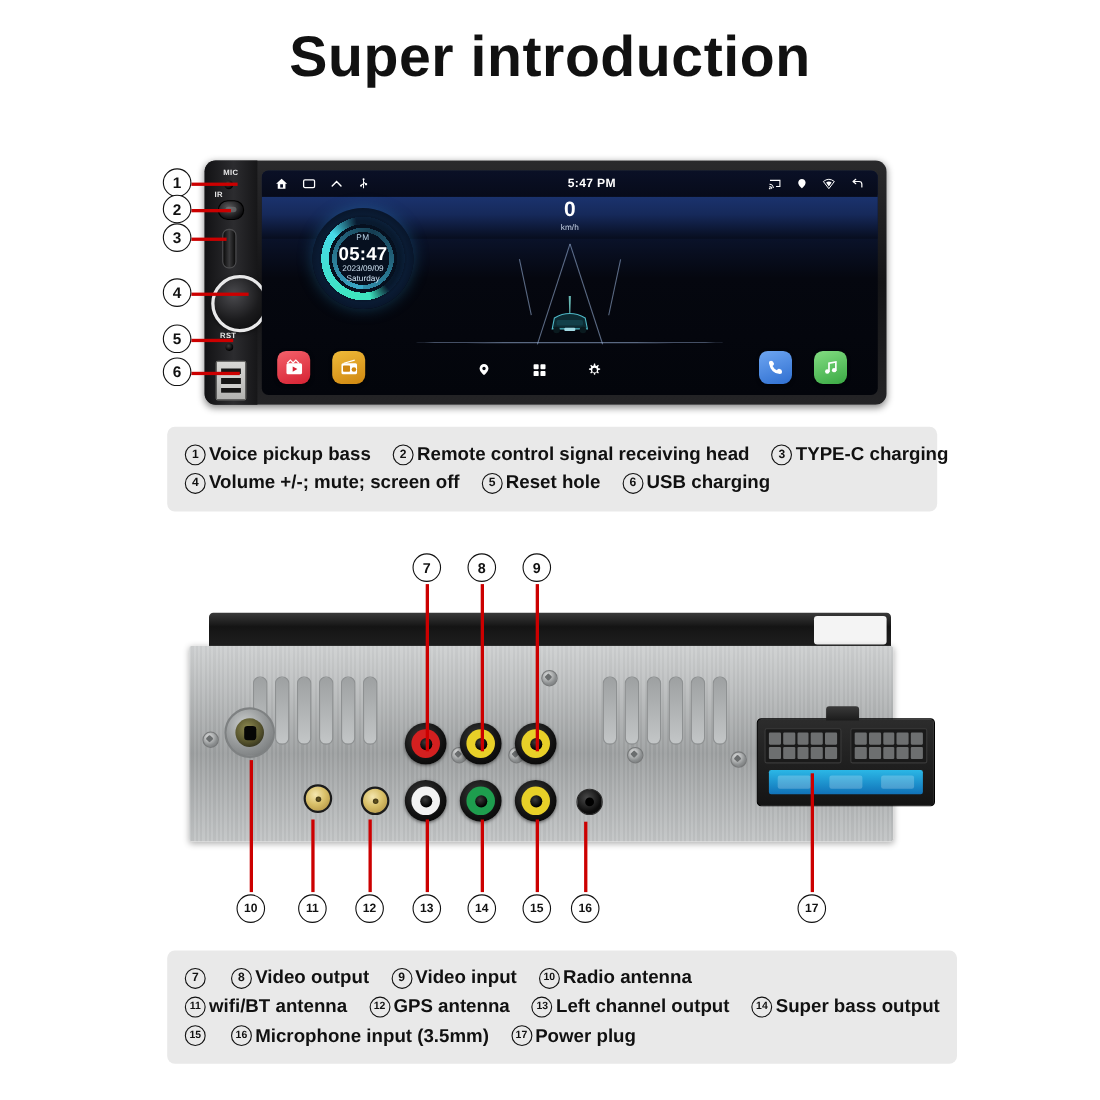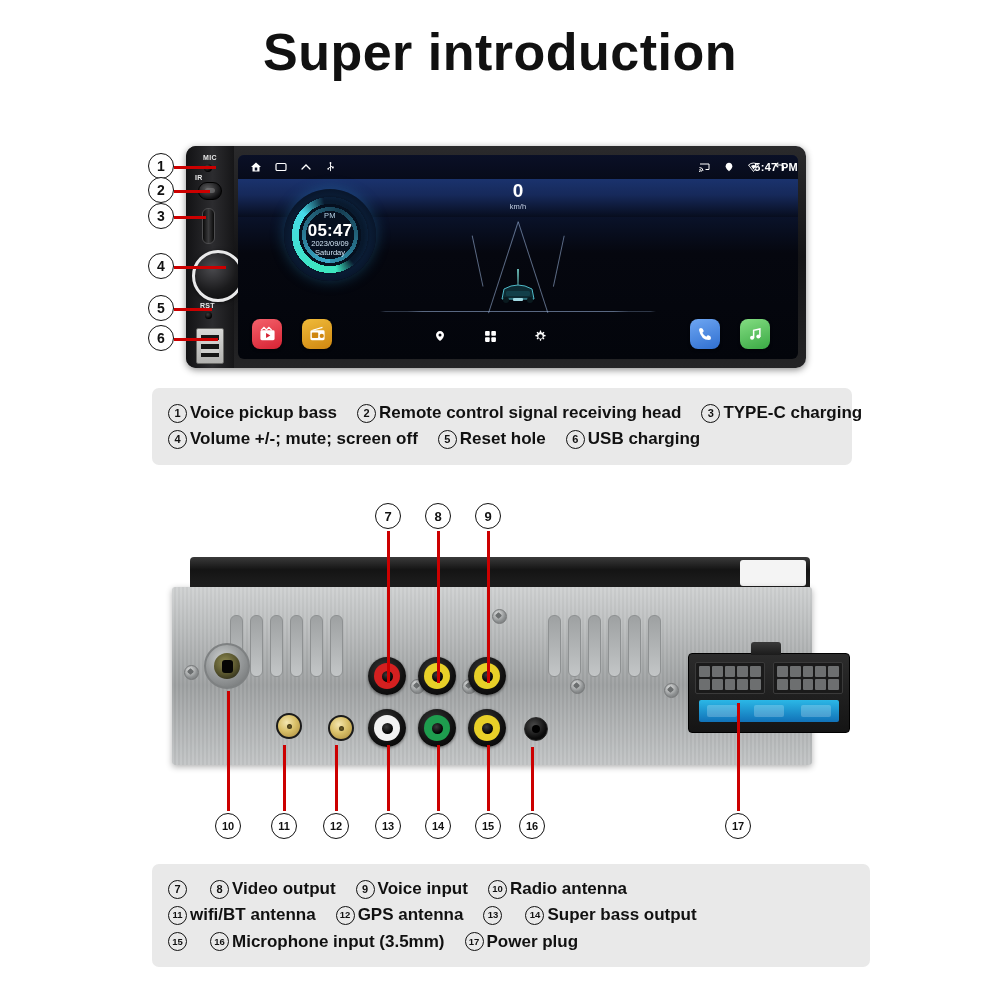--- a/index.html
+++ b/index.html
@@ -101,23 +101,24 @@
     background:linear-gradient(180deg,#1b3470 0%,#16295a 45%,#070d1e 100%);
   }
   #statusbar{
     position:absolute;left:0;top:0;width:100%;height:24px;
     background:linear-gradient(180deg,#0a1026,#070b1a);
     display:flex;align-items:center;
   }
   #sb-left{display:flex;gap:13px;align-items:center;margin-left:12px;}
   #sb-right{display:flex;gap:13px;align-items:center;margin-left:auto;margin-right:12px;}
   #sb-time{
-    position:absolute;left:0;width:100%;text-align:right;
+    position:absolute;left:0;width:100%;text-align:center;
     color:#fff;font-size:11px;font-weight:bold;letter-spacing:.3px;
     pointer-events:none;
+    padding-left:20px;
   }
   .sbi{color:#fff;display:inline-flex;align-items:center;}
 
   
   #road{position:absolute;left:50%;top:60px;transform:translateX(-50%);width:300px;height:120px;}
   .roadline{position:absolute;background:rgba(160,185,225,.55);height:1.4px;transform-origin:left center;}
   #car-ico{
     position:absolute;left:50%;top:52px;transform:translateX(-50%);
     width:48px;height:38px;
   }
@@ -666,38 +667,39 @@
   <div class="legend-row">
     <span class="lg-item">
       <span class="lg-num">7</span>
     </span>
     <span class="lg-item">
       <span class="lg-num">8</span>
       <span>Video output</span>
     </span>
     <span class="lg-item">
       <span class="lg-num">9</span>
-      <span>Voice input</span>
+      <span>Video input</span>
     </span>
     <span class="lg-item">
       <span class="lg-num wide">10</span>
       <span>Radio antenna</span>
     </span>
   </div>
   <div class="legend-row">
     <span class="lg-item">
       <span class="lg-num wide">11</span>
       <span>wifi/BT antenna</span>
     </span>
     <span class="lg-item">
       <span class="lg-num wide">12</span>
       <span>GPS antenna</span>
     </span>
     <span class="lg-item">
       <span class="lg-num wide">13</span>
+      <span>Left channel output</span>
     </span>
     <span class="lg-item">
       <span class="lg-num wide">14</span>
       <span>Super bass output</span>
     </span>
   </div>
   <div class="legend-row">
     <span class="lg-item">
       <span class="lg-num wide">15</span>
     </span>

